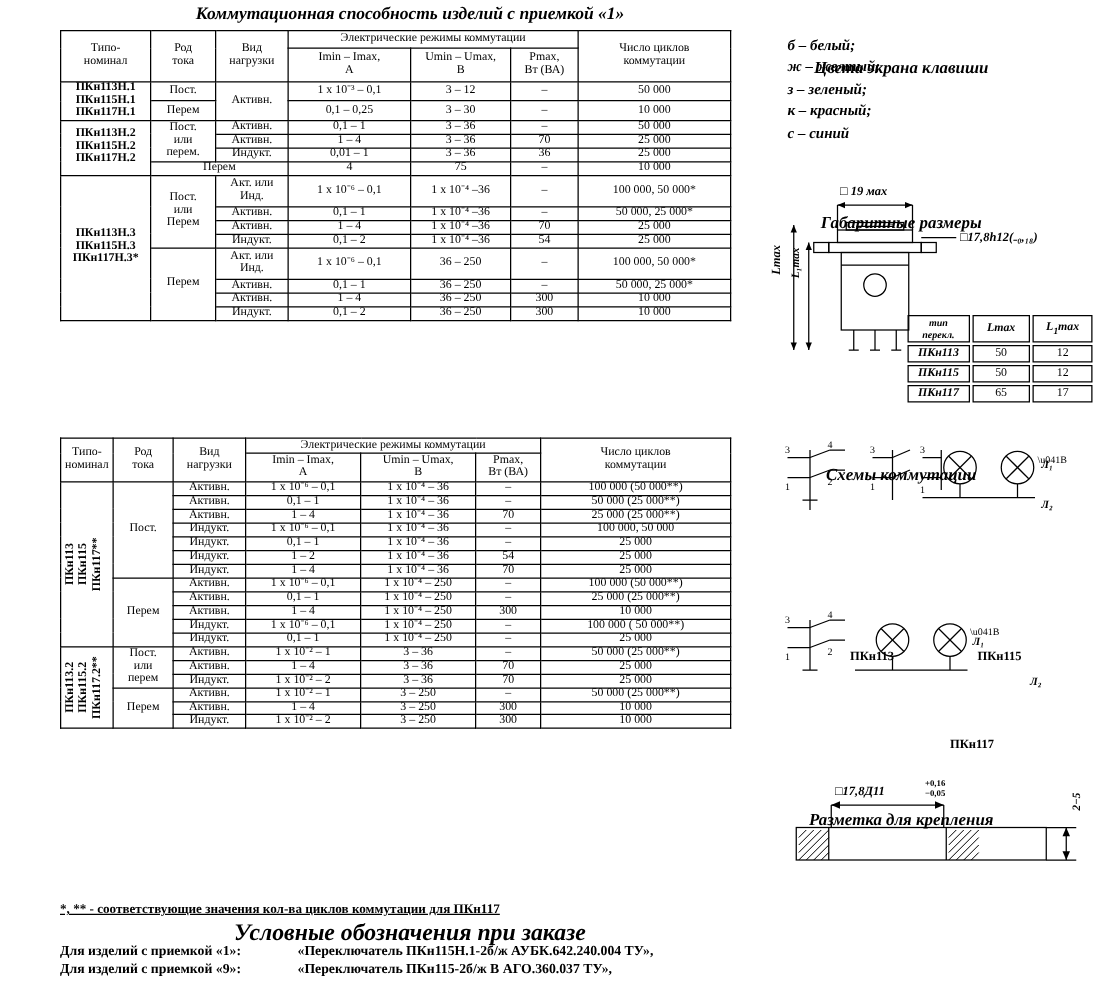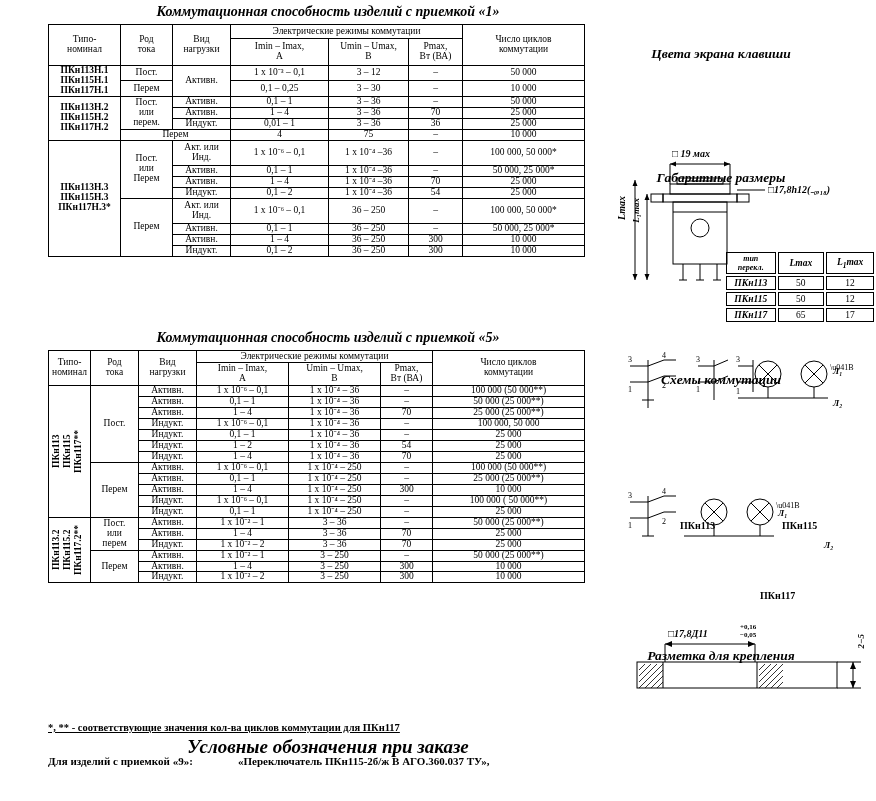--- a/index.html
+++ b/index.html
@@ -224,21 +224,20 @@
     <tr>
       <td>Индукт.</td>
       <td>0,1 – 2</td>
       <td>36 – 250</td>
       <td>300</td>
       <td>10 000</td>
     </tr>
   </tbody>
     </table>
 
-  <div id="t2-title" class="ttl">Коммутационная способность изделий с приемкой «5»</div>
 
   <table class="tbl" id="t2">
     <colgroup>
       <col style="width:42px">
         <col style="width:48px">
         <col style="width:58px">
       <col style="width:92px">
         <col style="width:92px">
         <col style="width:52px">
         <col style="width:152px">
@@ -395,25 +394,35 @@
       <td>300</td>
       <td>10 000</td>
     </tr>
   </tbody>
     </table>
 
   <div id="footnote">*, ** - соответствующие значения кол-ва циклов коммутации для ПКн117</div>
   <div id="order-title" class="ttl">Условные обозначения при заказе</div>
   <div id="order-lines">
     <div>
+      <span class="lab">Для изделий с приемкой «1»:</span><span>«Переключатель ПКн115Н.1-2б/ж  АУБК.642.240.004 ТУ»,</span>
+    </div>
+    <div>
       <span class="lab">Для изделий с приемкой «9»:</span><span>«Переключатель ПКн115-2б/ж В АГО.360.037 ТУ»,</span>
     </div>
   </div>
 
   <div class="rcol sec-ttl" id="colors-title" style="position:absolute;">Цвета экрана клавиши</div>
+  <div id="colors-list">
+    <div>б – белый;</div>
+    <div>ж – желтый;</div>
+    <div>з – зеленый;</div>
+    <div>к – красный;</div>
+    <div>с – синий</div>
+  </div>
 
   <div class="rcol sec-ttl" id="dims-title" style="position:absolute;">Габаритные размеры</div>
 
   <div class="draw" style="left:615px;top:150px;width:260px;height:175px;">
     <svg width="260" height="175" viewBox="0 0 260 175">
       <g fill="none" stroke="#000" stroke-width="1">
 
         <line x1="55" y1="14" x2="115" y2="14"></line>
         <path d="M55 14 l6 -2.5 v5 z" fill="#000" stroke="none"></path>
         <path d="M115 14 l-6 -2.5 v5 z" fill="#000" stroke="none"></path>

